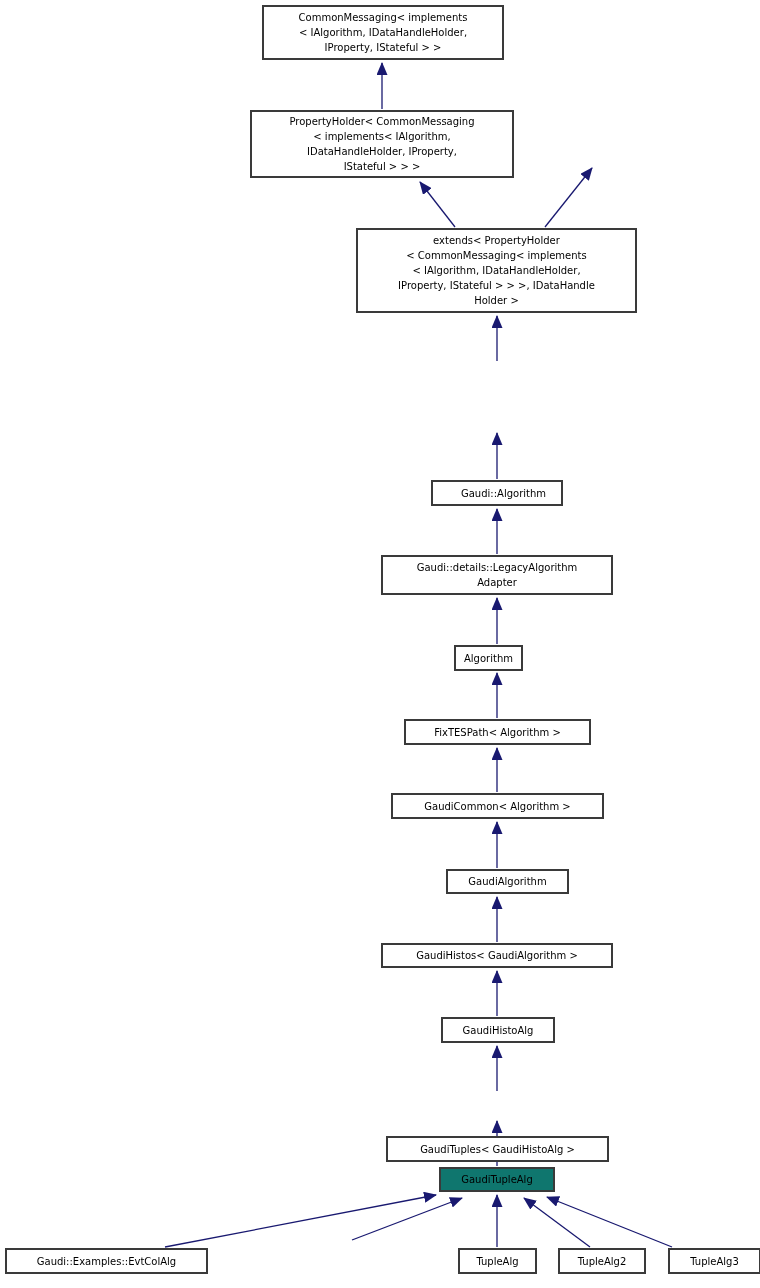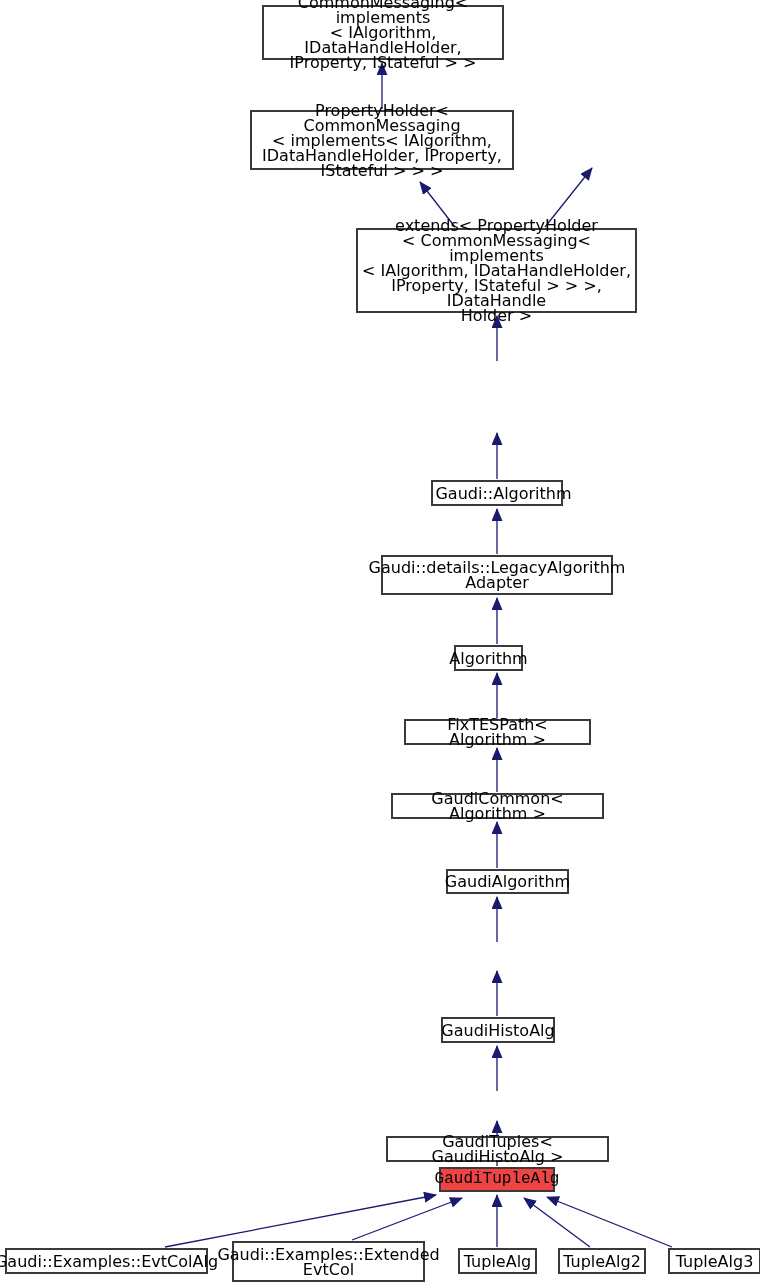--- a/index.html
+++ b/index.html
@@ -21,33 +21,32 @@
     top: 0;
     width: 760px;
     height: 1288px;
   }
   .node {
     position: absolute;
     box-sizing: border-box;
     border: 2px solid #3a3a3a;
     background: #ffffff;
     color: #000000;
-    font-size: 16px;
+    font-size: 10px;
     line-height: 15px;
     display: flex;
     align-items: center;
     justify-content: center;
     text-align: center;
     white-space: pre-line;
     padding: 1px 3px;
     cursor: pointer;
   }
   .node.highlighted {
-    background: #ef4444;
-    font-family: Liberation Mono, monospace;
+    background: #0f766e;
   }
 </style>
 </head>
 <body>
 
 <div class="diagram">
 
   <svg class="edges-svg" width="760" height="1288" viewBox="0 0 760 1288" xmlns="http://www.w3.org/2000/svg">
     <defs>
       <marker id="arrowhead" markerUnits="userSpaceOnUse" markerWidth="13" markerHeight="11" refX="12" refY="5.5" orient="auto">
@@ -73,39 +72,38 @@
       <line x1="352" y1="1240" x2="462" y2="1198" marker-end="url(#arrowhead)"></line>
       <line x1="497" y1="1247" x2="497" y2="1195" marker-end="url(#arrowhead)"></line>
       <line x1="590" y1="1247" x2="524" y2="1198" marker-end="url(#arrowhead)"></line>
       <line x1="672" y1="1247" x2="547" y2="1197" marker-end="url(#arrowhead)"></line>
     </g>
   </svg>
 
   <div class="node" style="left:262px; top:5px;    width:242px; height:55px;">CommonMessaging&lt; implements
 &lt; IAlgorithm, IDataHandleHolder,
 IProperty, IStateful &gt; &gt;</div>
-  <div class="node" style="left:250px; top:110px;  width:264px; height:60px;">PropertyHolder&lt; CommonMessaging
+  <div class="node" style="left:250px; top:110px;  width:264px; height:68px;">PropertyHolder&lt; CommonMessaging
 &lt; implements&lt; IAlgorithm,
 IDataHandleHolder, IProperty,
 IStateful &gt; &gt; &gt;</div>
   <div class="node" style="left:356px; top:228px;  width:281px; height:85px;">extends&lt; PropertyHolder
 &lt; CommonMessaging&lt; implements
 &lt; IAlgorithm, IDataHandleHolder,
 IProperty, IStateful &gt; &gt; &gt;, IDataHandle
 Holder &gt;</div>
   <div class="node" style="left:431px; top:480px;  width:132px; height:26px;padding-left:16px;">Gaudi::Algorithm</div>
   <div class="node" style="left:381px; top:555px;  width:232px; height:40px;">Gaudi::details::LegacyAlgorithm
 Adapter</div>
   <div class="node" style="left:454px; top:645px;  width:69px;  height:26px;">Algorithm</div>
   <div class="node" style="left:404px; top:719px;  width:187px; height:26px;">FixTESPath&lt; Algorithm &gt;</div>
   <div class="node" style="left:391px; top:793px;  width:213px; height:26px;">GaudiCommon&lt; Algorithm &gt;</div>
   <div class="node" style="left:436px; top:869px;  width:123px; height:25px;margin-left:10px;">GaudiAlgorithm</div>
+  <div class="node" style="left:381px; top:943px;  width:232px; height:25px;">GaudiHistos&lt; GaudiAlgorithm &gt;</div>
   <div class="node" style="left:441px; top:1017px; width:114px; height:26px;">GaudiHistoAlg</div>
   <div class="node" style="left:386px; top:1136px; width:223px; height:26px;">GaudiTuples&lt; GaudiHistoAlg &gt;</div>
   <div class="node highlighted" style="left:439px; top:1167px; width:116px; height:25px;">GaudiTupleAlg</div>
   <div class="node" style="left:5px;   top:1248px; width:203px; height:26px;">Gaudi::Examples::EvtColAlg</div>
-  <div class="node" style="left:232px; top:1241px; width:193px; height:41px;">Gaudi::Examples::Extended
-EvtCol</div>
   <div class="node" style="left:458px; top:1248px; width:79px;  height:26px;">TupleAlg</div>
   <div class="node" style="left:558px; top:1248px; width:88px;  height:26px;">TupleAlg2</div>
   <div class="node" style="left:668px; top:1248px; width:93px;  height:26px;">TupleAlg3</div>
 
 </div>
 
 </body></html>

